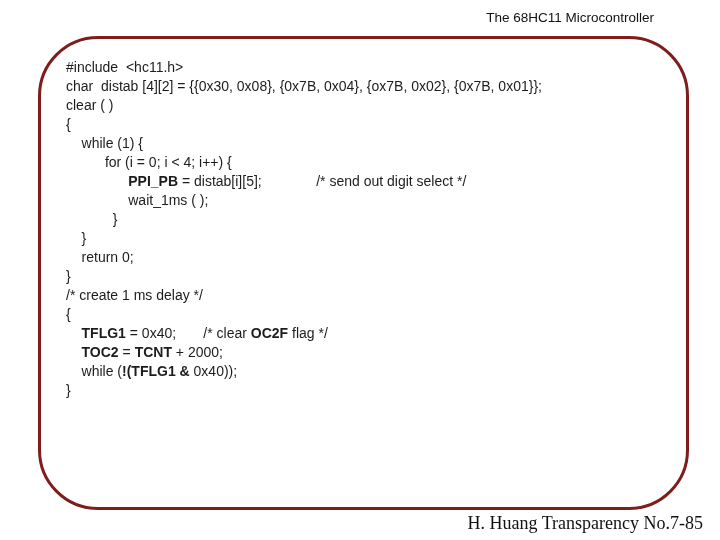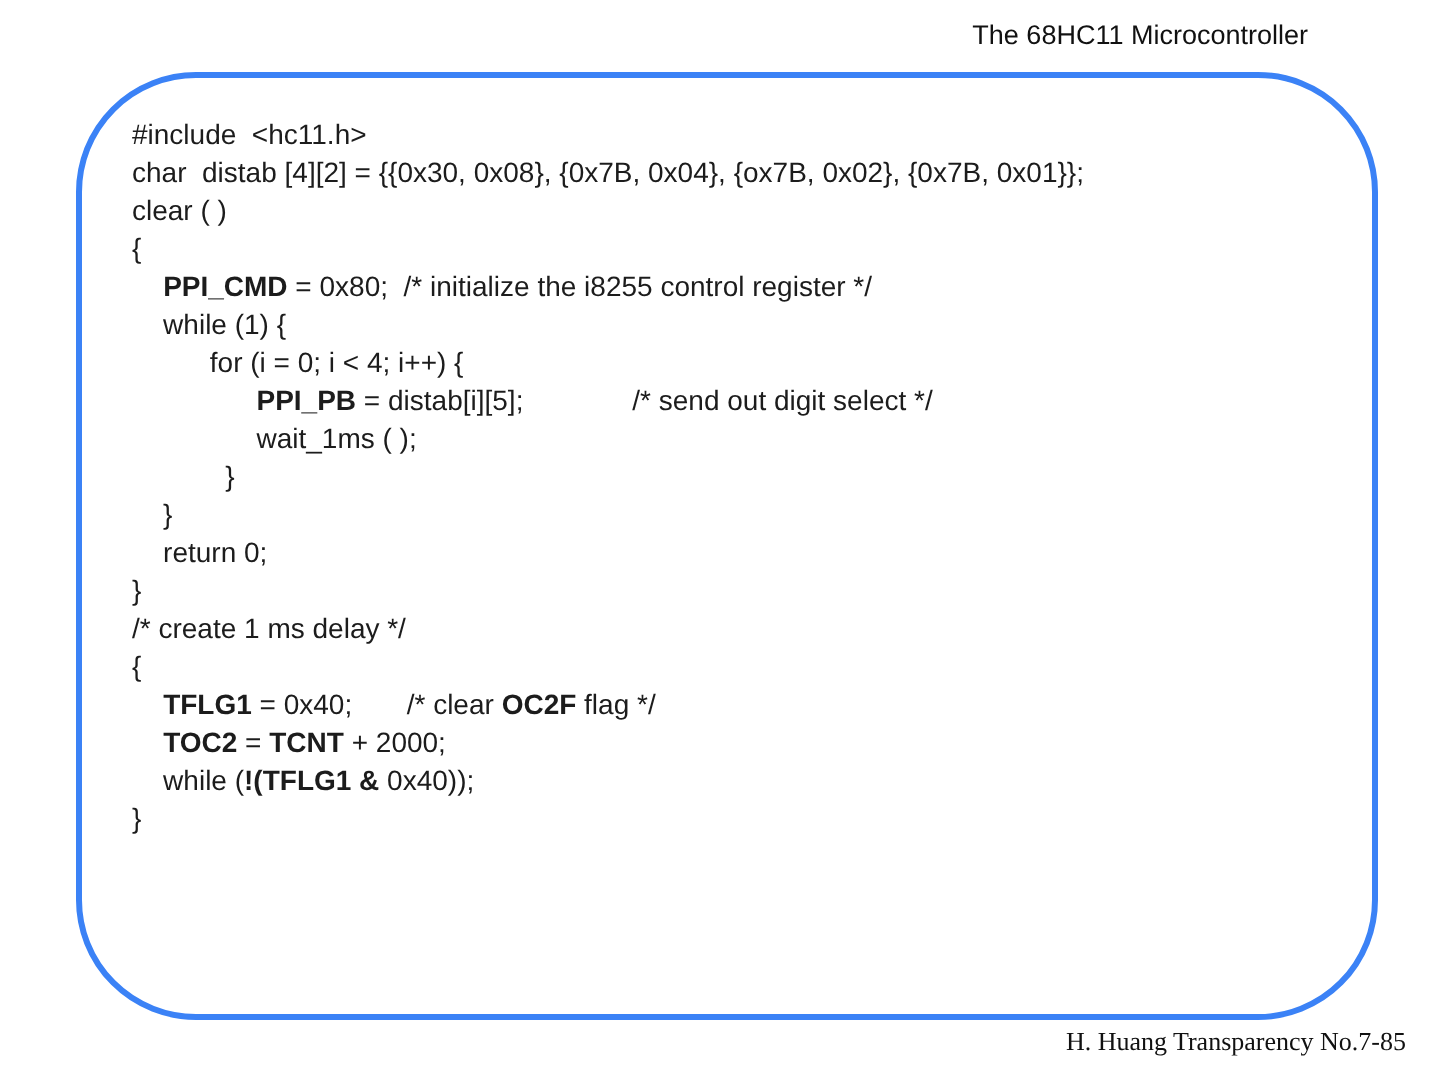--- a/index.html
+++ b/index.html
@@ -15,21 +15,21 @@
     top: 10px; right: 66px;
     font-family: Liberation Sans, sans-serif;
     font-size: 13.5px;
     color: #111111;
     white-space: pre;
   }
   .code-frame {
     position: absolute;
     left: 38px; top: 36px;
     width: 651px; height: 474px;
-    border: 3px solid #3b82f6;
+    border: 3px solid #7f1d1d;
     border-radius: 60px;
     box-sizing: border-box;
     background: #ffffff;
   }
   .code-block {
     position: absolute;
     left: 25px; top: 19px;
     right: 8px; bottom: 8px;
     overflow: hidden;
   }
@@ -38,37 +38,36 @@
     font-size: 14px;
     line-height: 19px;
     color: #1c1c1c;
     white-space: pre;
   }
   .code-line .seg.bold { font-weight: bold; }
   .slide-footer {
     position: absolute;
     top: 513px; right: 17px;
     font-family: "Liberation Serif", serif;
-    font-size: 13px;
+    font-size: 18px;
     color: #111111;
     white-space: pre;
   }
 </style>
 </head>
 <body>
 
 <div class="slide-header">The 68HC11 Microcontroller</div>
 
 <div class="code-frame">
   <div class="code-block">
       <div class="code-line"><span class="seg">#include  &lt;hc11.h&gt;</span></div>
       <div class="code-line"><span class="seg">char  distab [4][2] = {{0x30, 0x08}, {0x7B, 0x04}, {ox7B, 0x02}, {0x7B, 0x01}};</span></div>
       <div class="code-line"><span class="seg">clear ( )</span></div>
       <div class="code-line"><span class="seg">{</span></div>
-      <div class="code-line"><span class="seg">    </span><span class="seg bold">PPI_CMD</span><span class="seg"> = 0x80;  /* initialize the i8255 control register */</span></div>
       <div class="code-line"><span class="seg">    while (1) {</span></div>
       <div class="code-line"><span class="seg">          for (i = 0; i &lt; 4; i++) {</span></div>
       <div class="code-line"><span class="seg">                </span><span class="seg bold">PPI_PB</span><span class="seg"> = distab[i][5];              /* send out digit select */</span></div>
       <div class="code-line"><span class="seg">                wait_1ms ( );</span></div>
       <div class="code-line"><span class="seg">            }</span></div>
       <div class="code-line"><span class="seg">    }</span></div>
       <div class="code-line"><span class="seg">    return 0;</span></div>
       <div class="code-line"><span class="seg">}</span></div>
       <div class="code-line"><span class="seg">/* create 1 ms delay */</span></div>
       <div class="code-line"><span class="seg">{</span></div>

